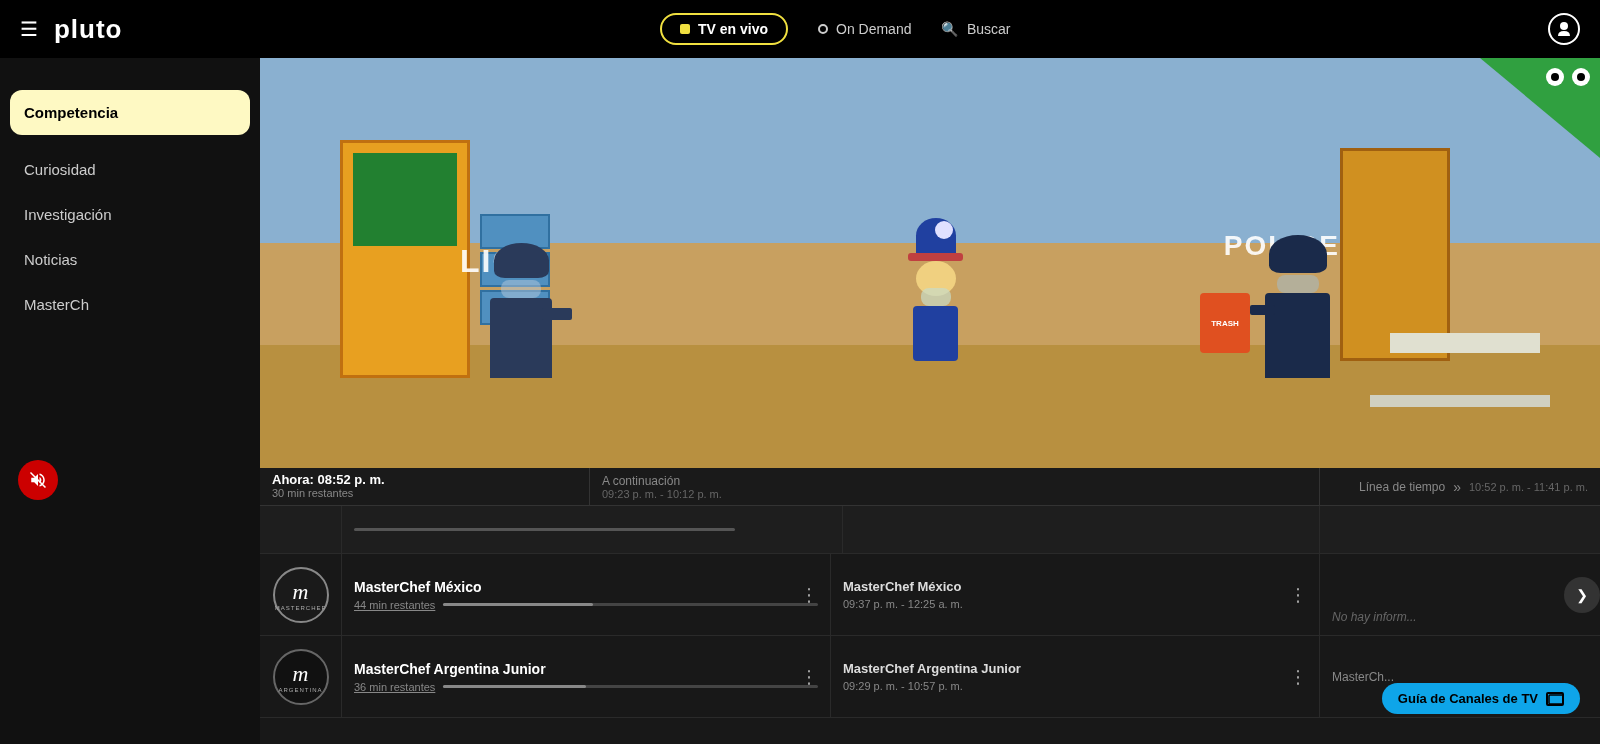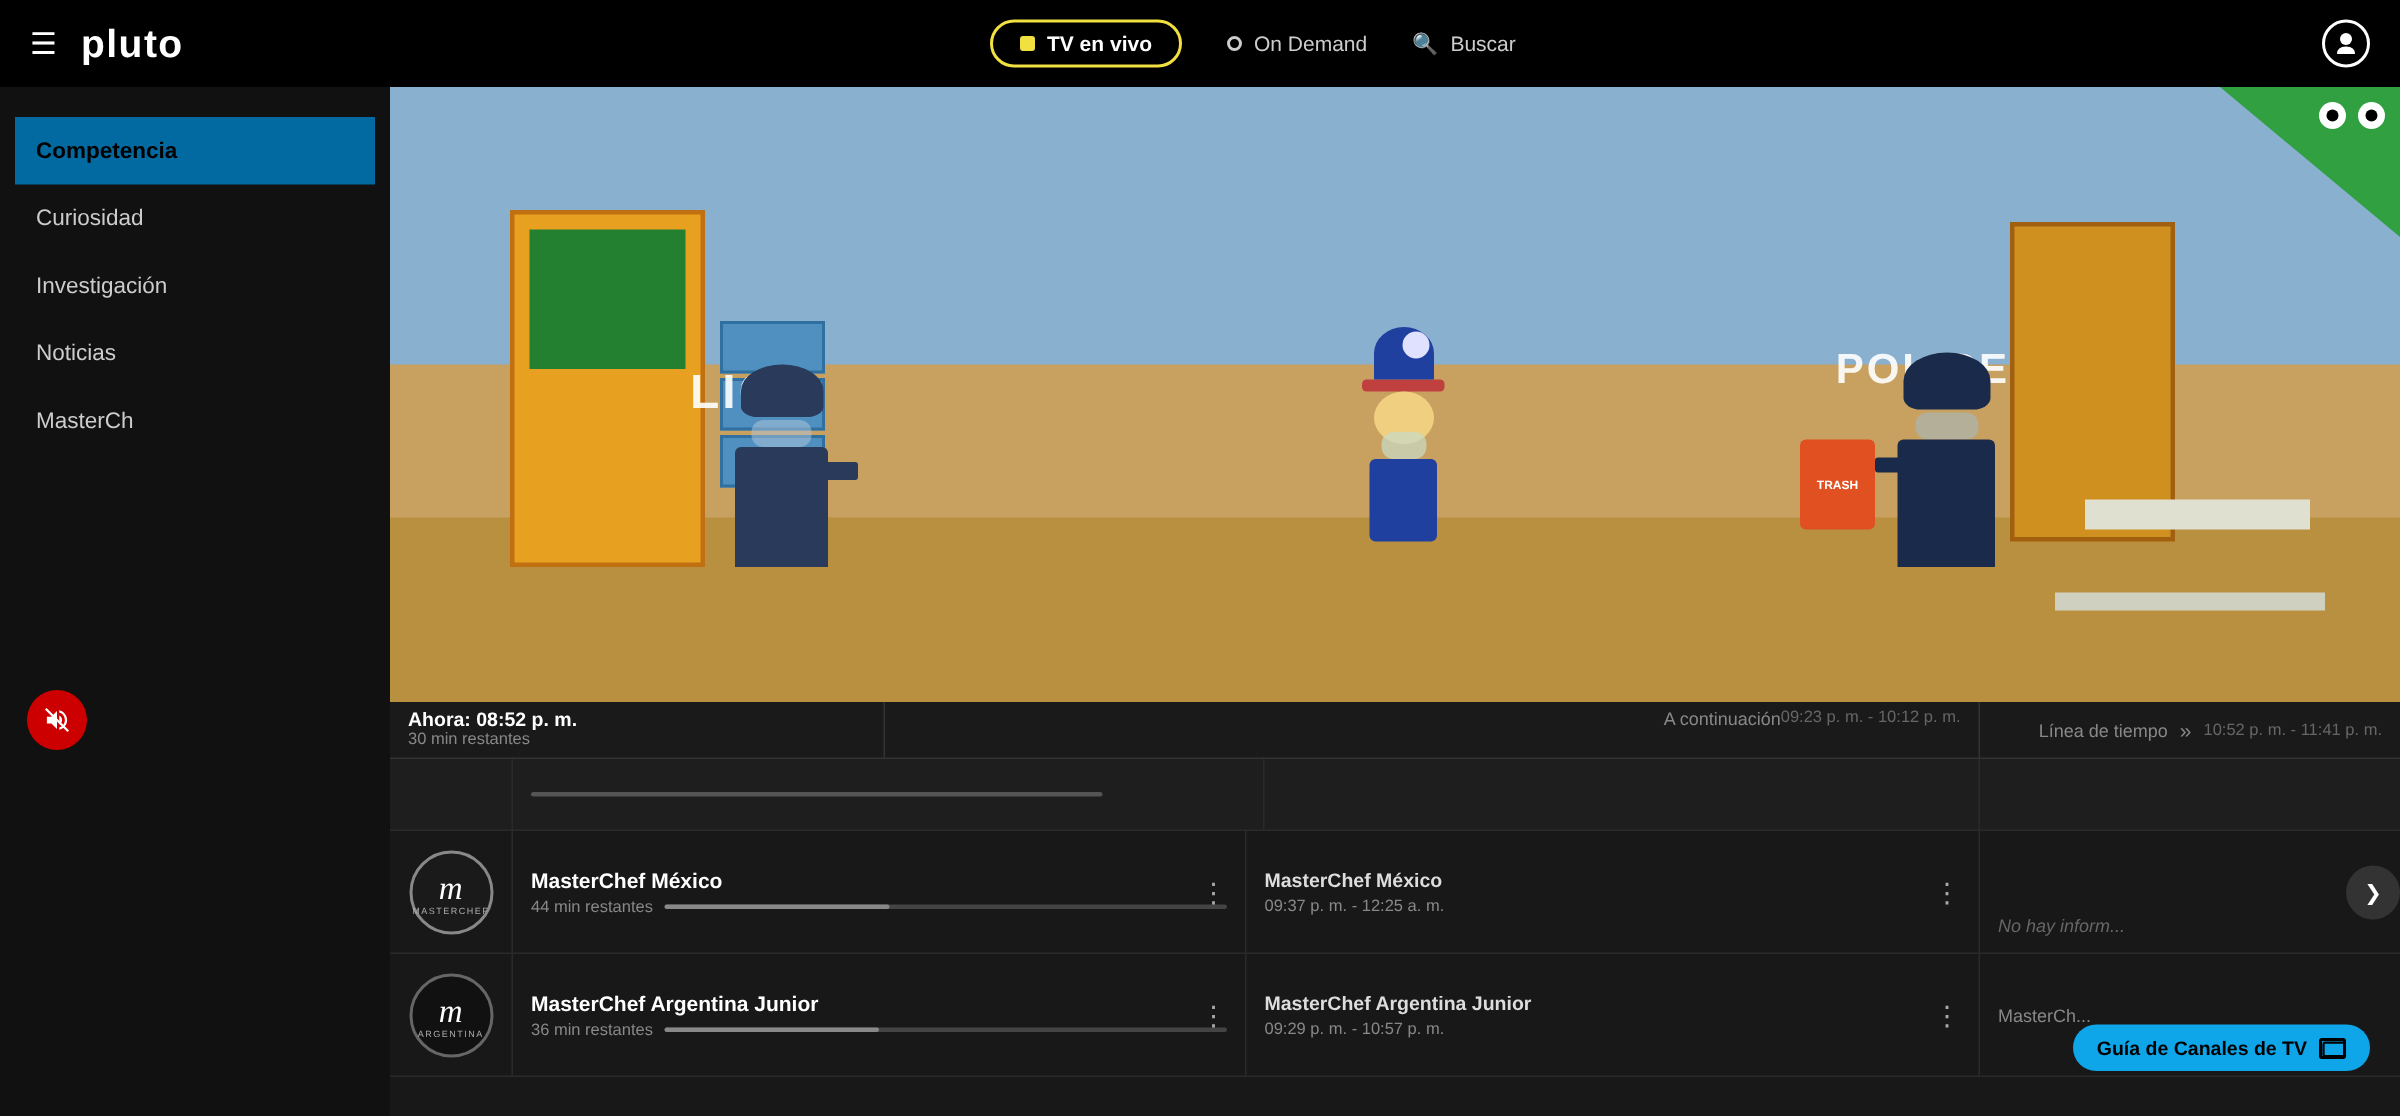--- a/index.html
+++ b/index.html
@@ -127,25 +127,25 @@
       height: 686px;
       overflow: hidden;
     }
     .sidebar-item {
       padding: 14px 24px;
       font-size: 15px;
       color: #ccc;
       cursor: pointer;
     }
     .sidebar-item.active {
-      background: #0369a1;
+      background: #fef9c3;
       color: #000;
       font-weight: bold;
-      border-radius: 0;
-      margin: 0 10px;
+      border-radius: 12px;
+      margin: 12px 10px;
       padding: 14px 14px;
     }
     .mute-btn {
       position: absolute;
       left: 18px;
       top: 460px;
       width: 40px;
       height: 40px;
       background: #cc0000;
       border-radius: 50%;
@@ -429,21 +429,22 @@
     }
     .progress-bar-fill {
       height: 100%;
       background: #fff;
       border-radius: 2px;
       width: 55%;
     }
     .next-col-header {
       flex: 1;
       display: flex;
-      justify-content: flex-end;
+      flex-direction: column;
+      justify-content: center;
       padding: 4px 12px;
       border-right: 1px solid #333;
     }
     .next-label {
       font-size: 12px;
       color: #888;
     }
     .next-time {
       font-size: 11px;
       color: #666;
@@ -527,20 +528,21 @@
     }
     .channel-progress-row {
       display: flex;
       align-items: center;
       gap: 8px;
     }
     .channel-remaining {
       font-size: 11px;
       color: #888;
       white-space: nowrap;
+      text-decoration: underline;
     }
     .channel-prog-bar {
       flex: 1;
       height: 3px;
       background: #444;
       border-radius: 2px;
     }
     .channel-prog-fill {
       height: 100%;
       background: #888;

